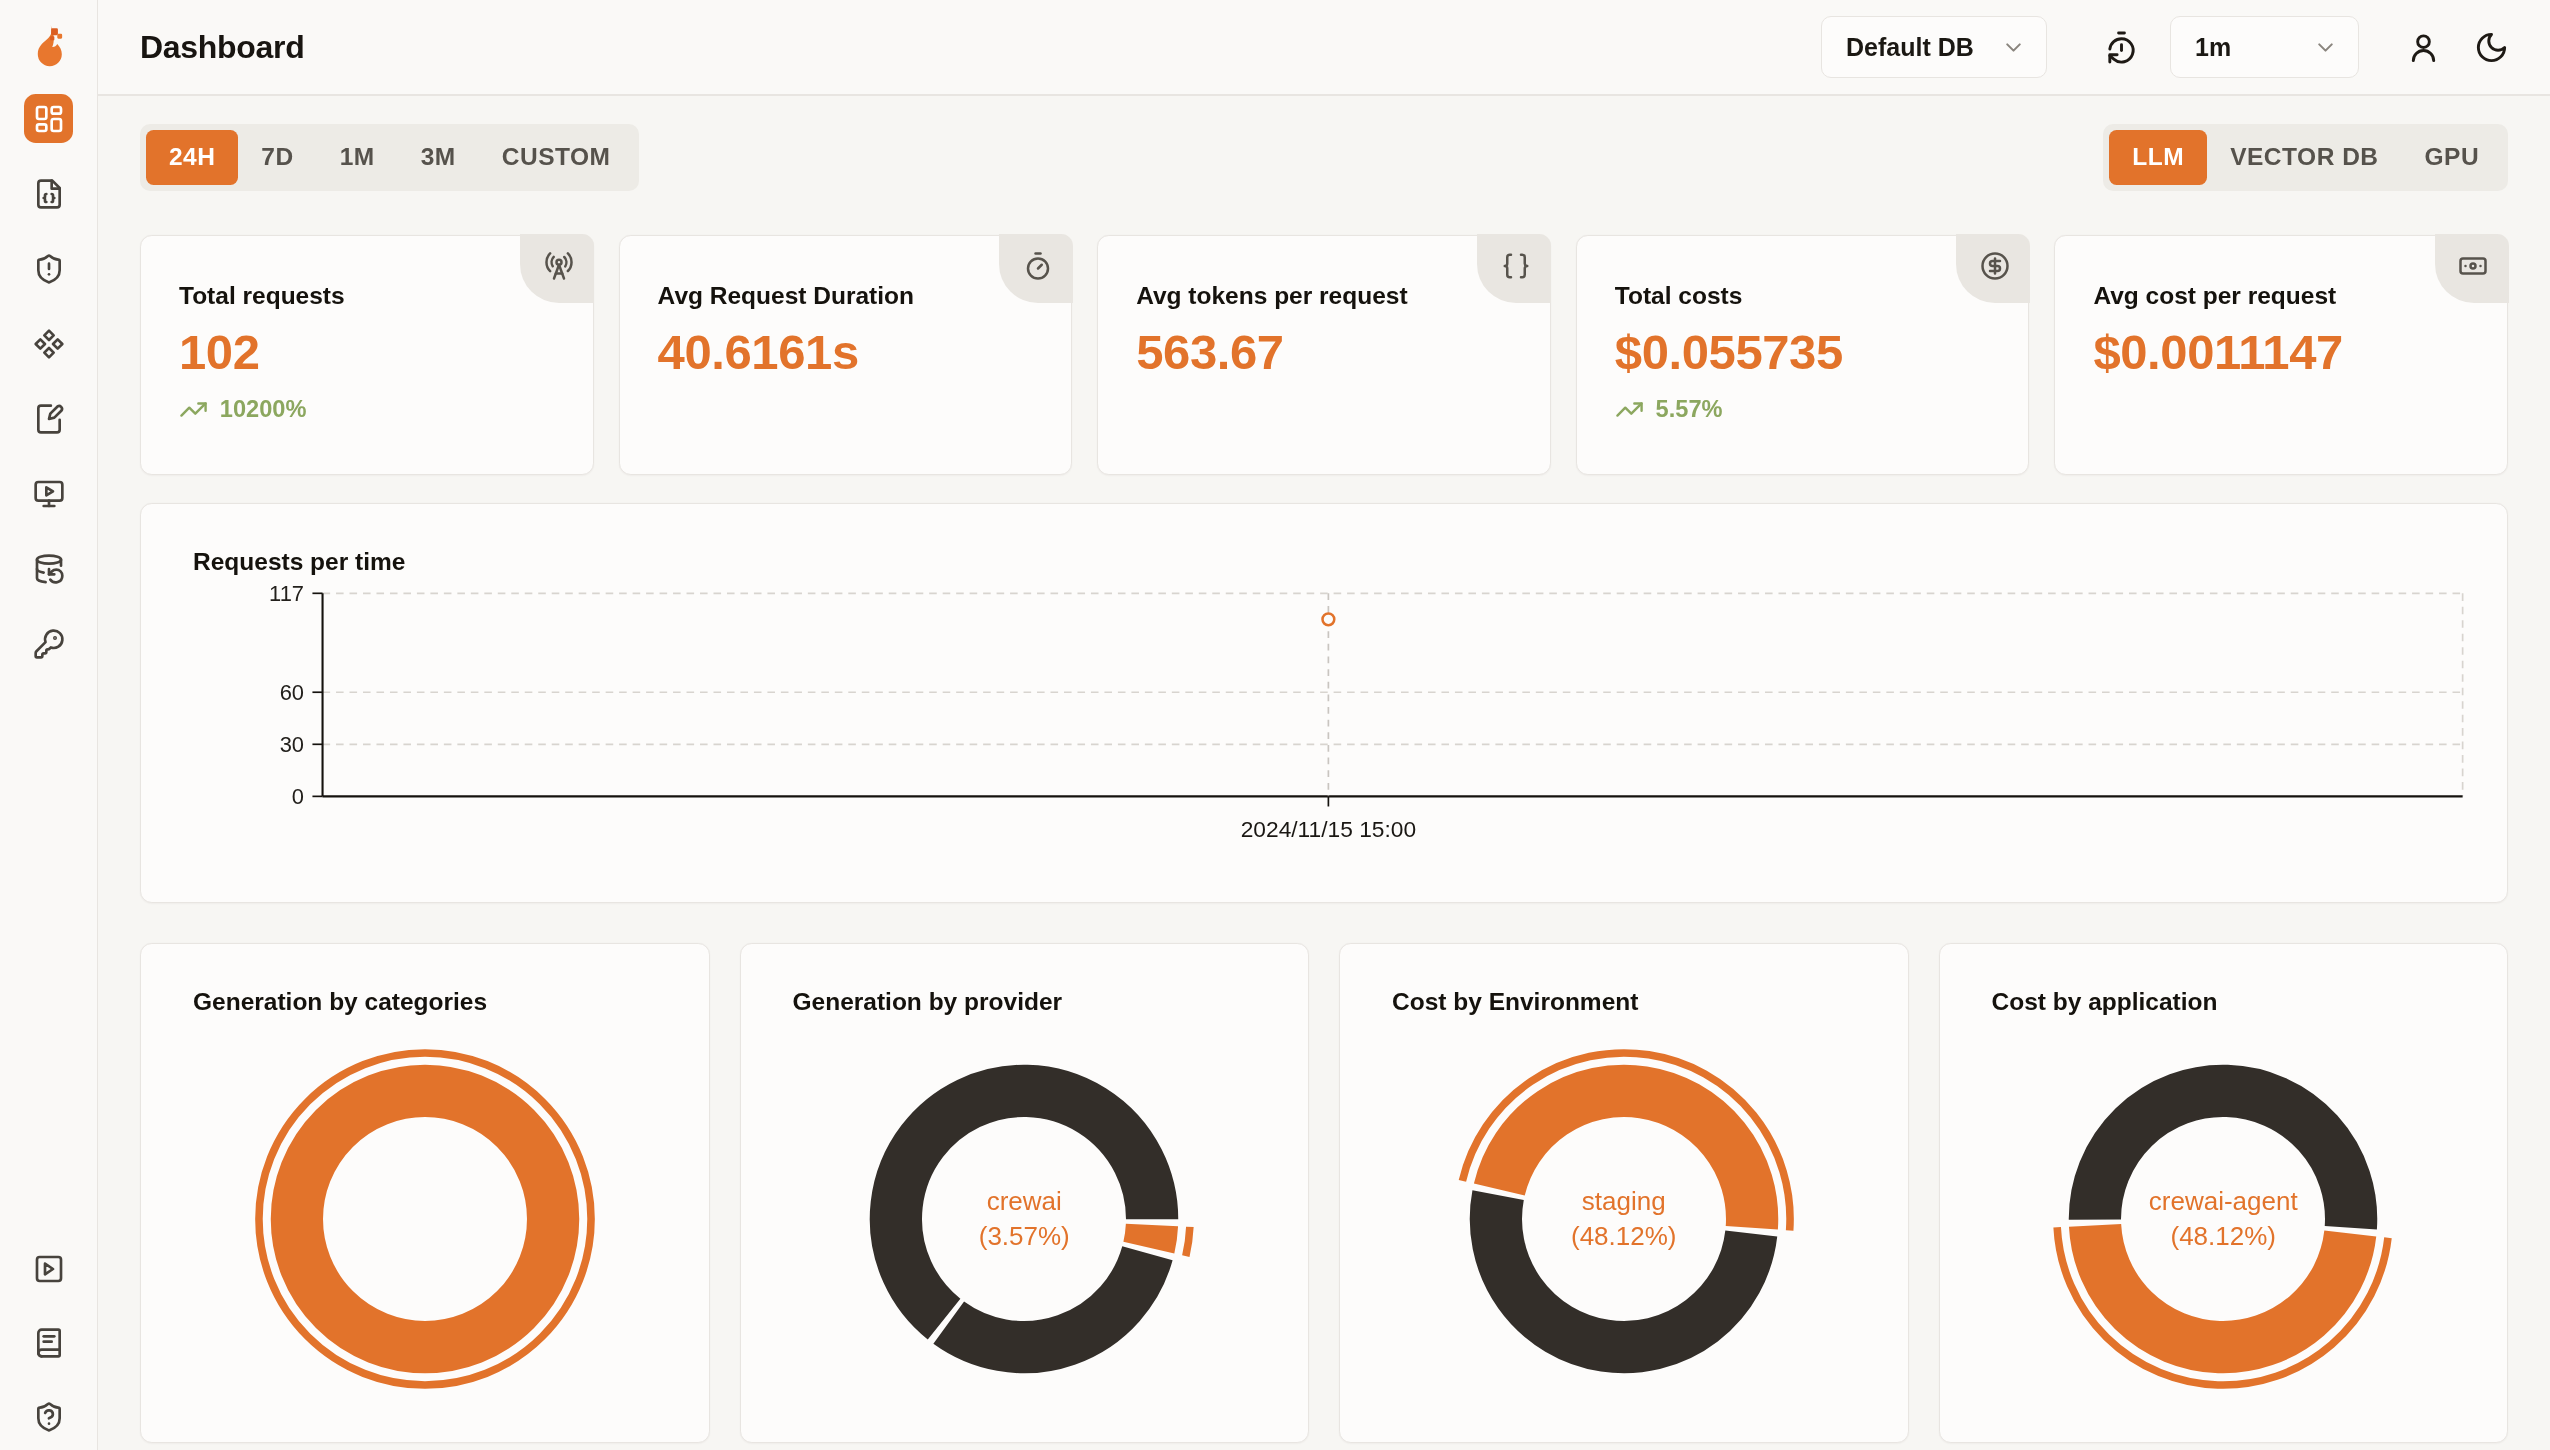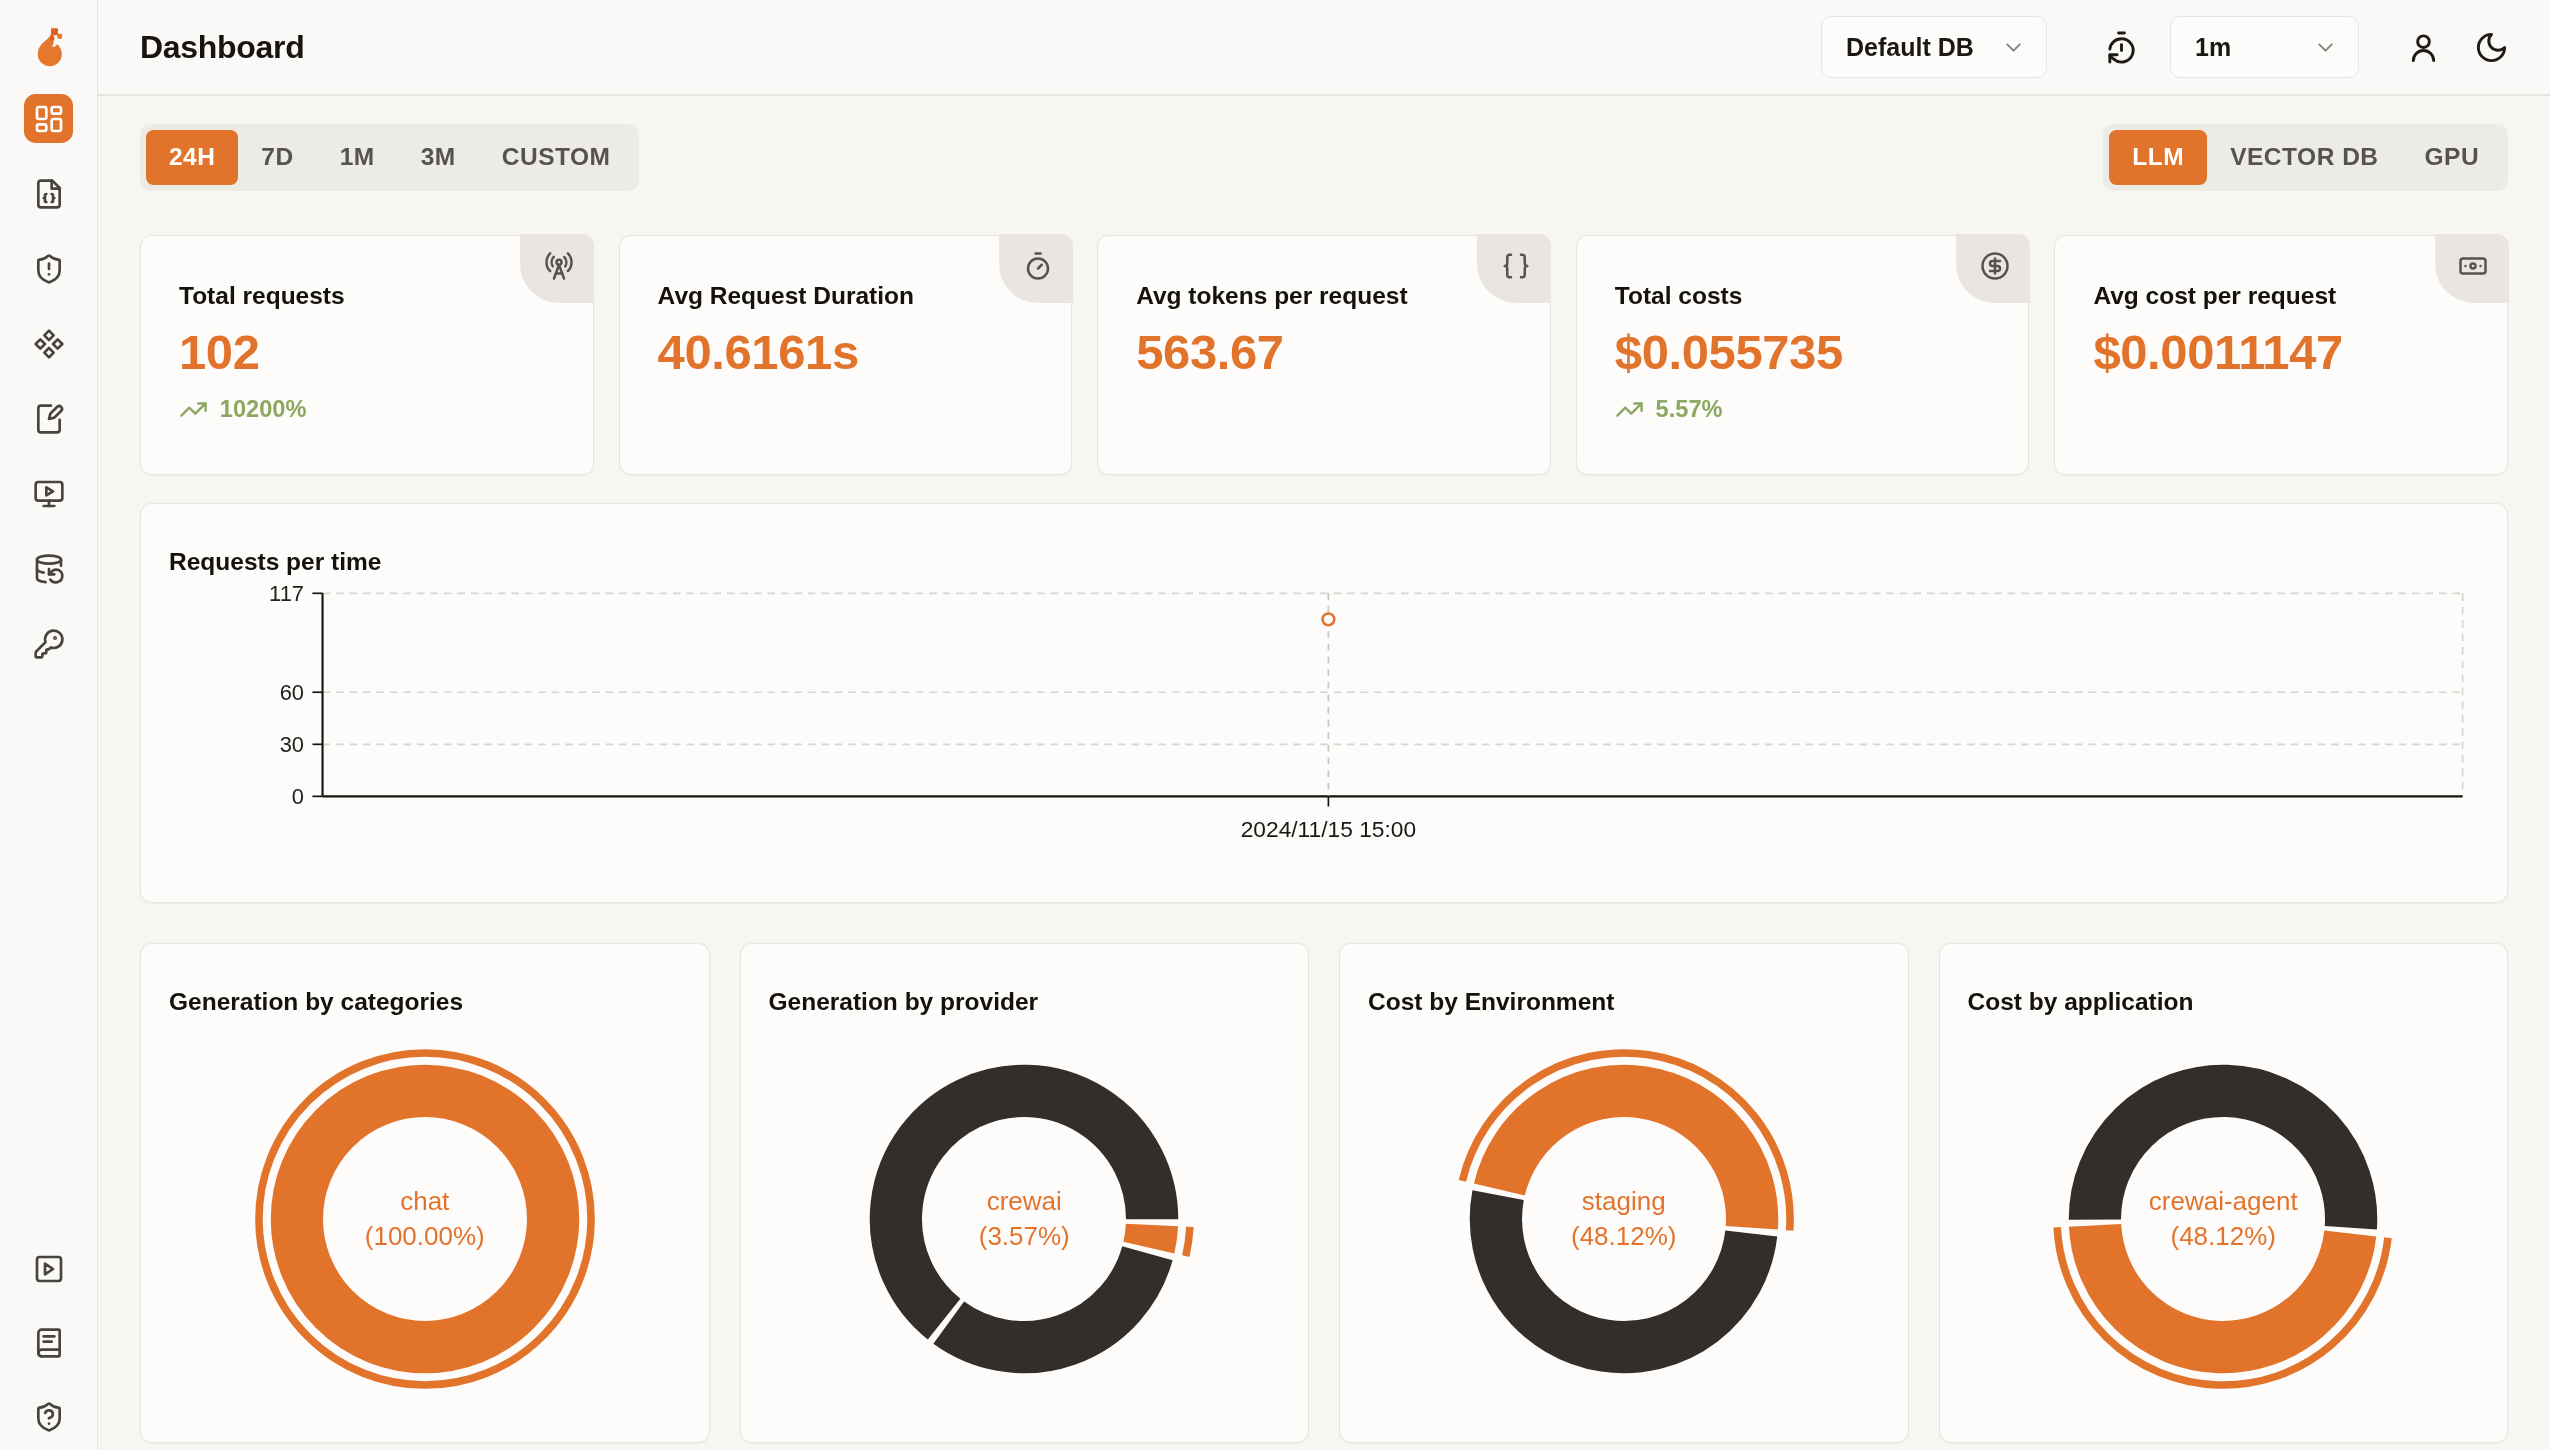--- a/index.html
+++ b/index.html
@@ -58,21 +58,21 @@
   .stat-value{margin-top:13.5px;font-size:49px;font-weight:700;color:var(--orange);letter-spacing:-0.4px;}
   .stat-trend{margin-top:15px;display:flex;align-items:center;gap:11.8px;color:var(--green);font-size:23.6px;font-weight:600;}
   .stat-trend svg{width:29px;height:29px;}
   .corner-badge{position:absolute;top:-1.7px;right:-1.7px;width:74px;height:69px;background:var(--badge);
                 border-radius:0 11.8px 0 39px;display:flex;align-items:center;justify-content:center;}
   .corner-badge svg{width:30px;height:30px;color:#57534C;margin:-5px -3.4px 0 0;}
 
   
   .chart-card{position:relative;margin-top:28px;height:400px;background:var(--card-bg);border:1.7px solid var(--border);
               border-radius:11.8px;box-shadow:0 0.8px 1.7px rgba(40,30,20,.04);}
-  .card-title{position:absolute;top:44px;left:28px;font-size:24.5px;font-weight:600;color:#15120D;}
+  .card-title{position:absolute;top:44px;left:52px;font-size:24.5px;font-weight:600;color:#15120D;}
   .chart-card svg.plot{position:absolute;left:0;top:0;width:2365px;height:396px;}
 
   
   .donut-row{margin-top:40px;display:flex;gap:30px;}
   .donut-card{position:relative;flex:1;height:500px;background:var(--card-bg);border:1.7px solid var(--border);
               border-radius:11.8px;box-shadow:0 0.8px 1.7px rgba(40,30,20,.04);}
   .donut-svg{position:absolute;left:50%;top:98px;margin-left:-177px;width:354px;height:354px;}
   .donut-center{position:absolute;left:0;right:0;top:275px;transform:translateY(-50%);text-align:center;
                 color:var(--orange);font-size:26px;font-weight:500;line-height:35px;}
 </style>
@@ -343,24 +343,20 @@
           </svg>
       </section>
 
       <div class="donut-row">
         <div class="donut-card">
           <div class="card-title">Generation by categories</div>
           <svg class="donut-svg" viewBox="0 0 420 420">
               <circle cx="210" cy="210" r="152" fill="none" stroke="#E2732B" stroke-width="62"></circle>
               <circle cx="210" cy="210" r="197" fill="none" stroke="#E2732B" stroke-width="9"></circle>
             </svg>
-          <div class="donut-center">
-            <div>chat</div>
-            <div>(100.00%)</div>
-          </div>
         </div>
         <div class="donut-card">
           <div class="card-title">Generation by provider</div>
           <svg class="donut-svg" viewBox="0 0 420 420">
               <path d="M 361.8312609942194 217.1601805078657 A 152 152 0 0 1 358.13284296367215 244.0684727497439" fill="none" stroke="#E2732B" stroke-width="62"></path>
               <path d="M 406.7813053675081 219.27997078979962 A 197 197 0 0 1 401.98796094633826 254.15453376118126" fill="none" stroke="#E2732B" stroke-width="9"></path>
               <path d="M 356.4349028152096 250.75315003162478 A 152 152 0 0 1 120.67381245485753 332.98305663240785" fill="none" stroke="#332E29" stroke-width="62"></path>
               <path d="M 115.18688859268143 328.8043513734383 A 152 152 0 1 1 361.99976849081975 210.2652899116165" fill="none" stroke="#332E29" stroke-width="62"></path>
             </svg>
           <div class="donut-center">

